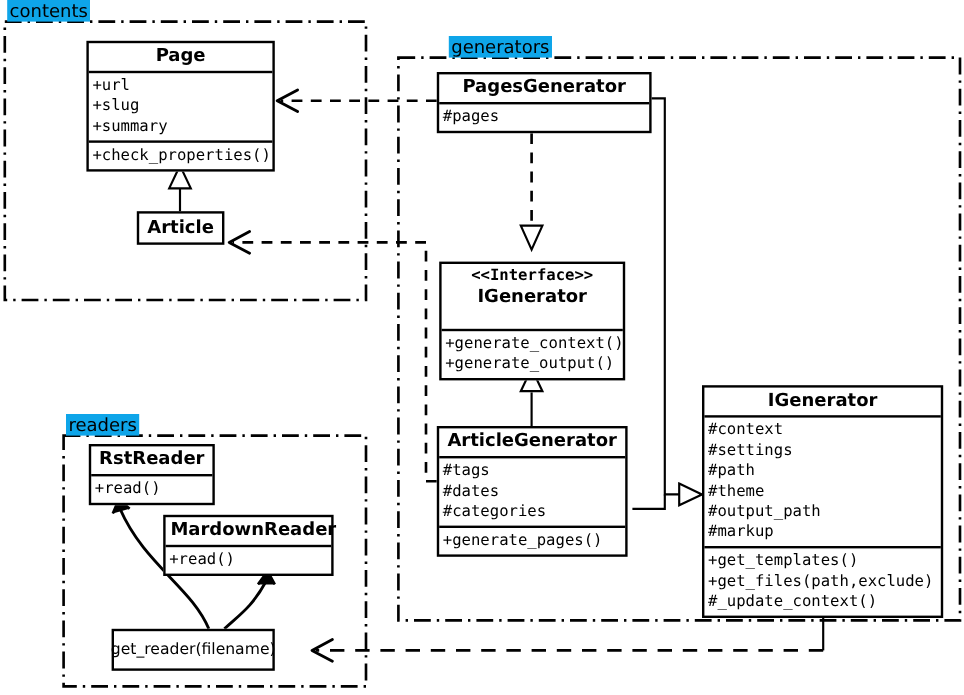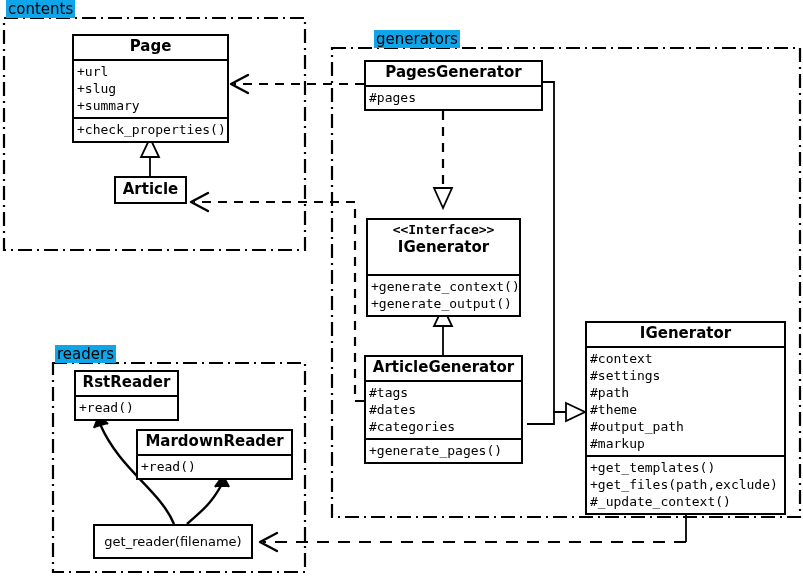--- a/index.html
+++ b/index.html
@@ -223,24 +223,24 @@
     </div>
   </div>
 
   <div class="uml" style="left:74px; top:370px; width:105px;">
     <div class="title">RstReader</div>
     <div class="compartment">
       <div class="row">+read()</div>
     </div>
   </div>
 
-  <div class="uml" style="left:136px; top:429px; width:157px;">
+  <div class="uml" style="left:136px; top:429px; width:142px;">
     <div class="title">MardownReader</div>
     <div class="compartment">
       <div class="row">+read()</div>
     </div>
   </div>
 
-  <div class="plainbox" style="left:93px; top:524px; width:160px; height:35px;">
+  <div class="plainbox" style="left:93px; top:524px; width:136px; height:35px;">
     <span>get_reader(filename)</span>
   </div>
 
 </div>
 
 </body></html>

